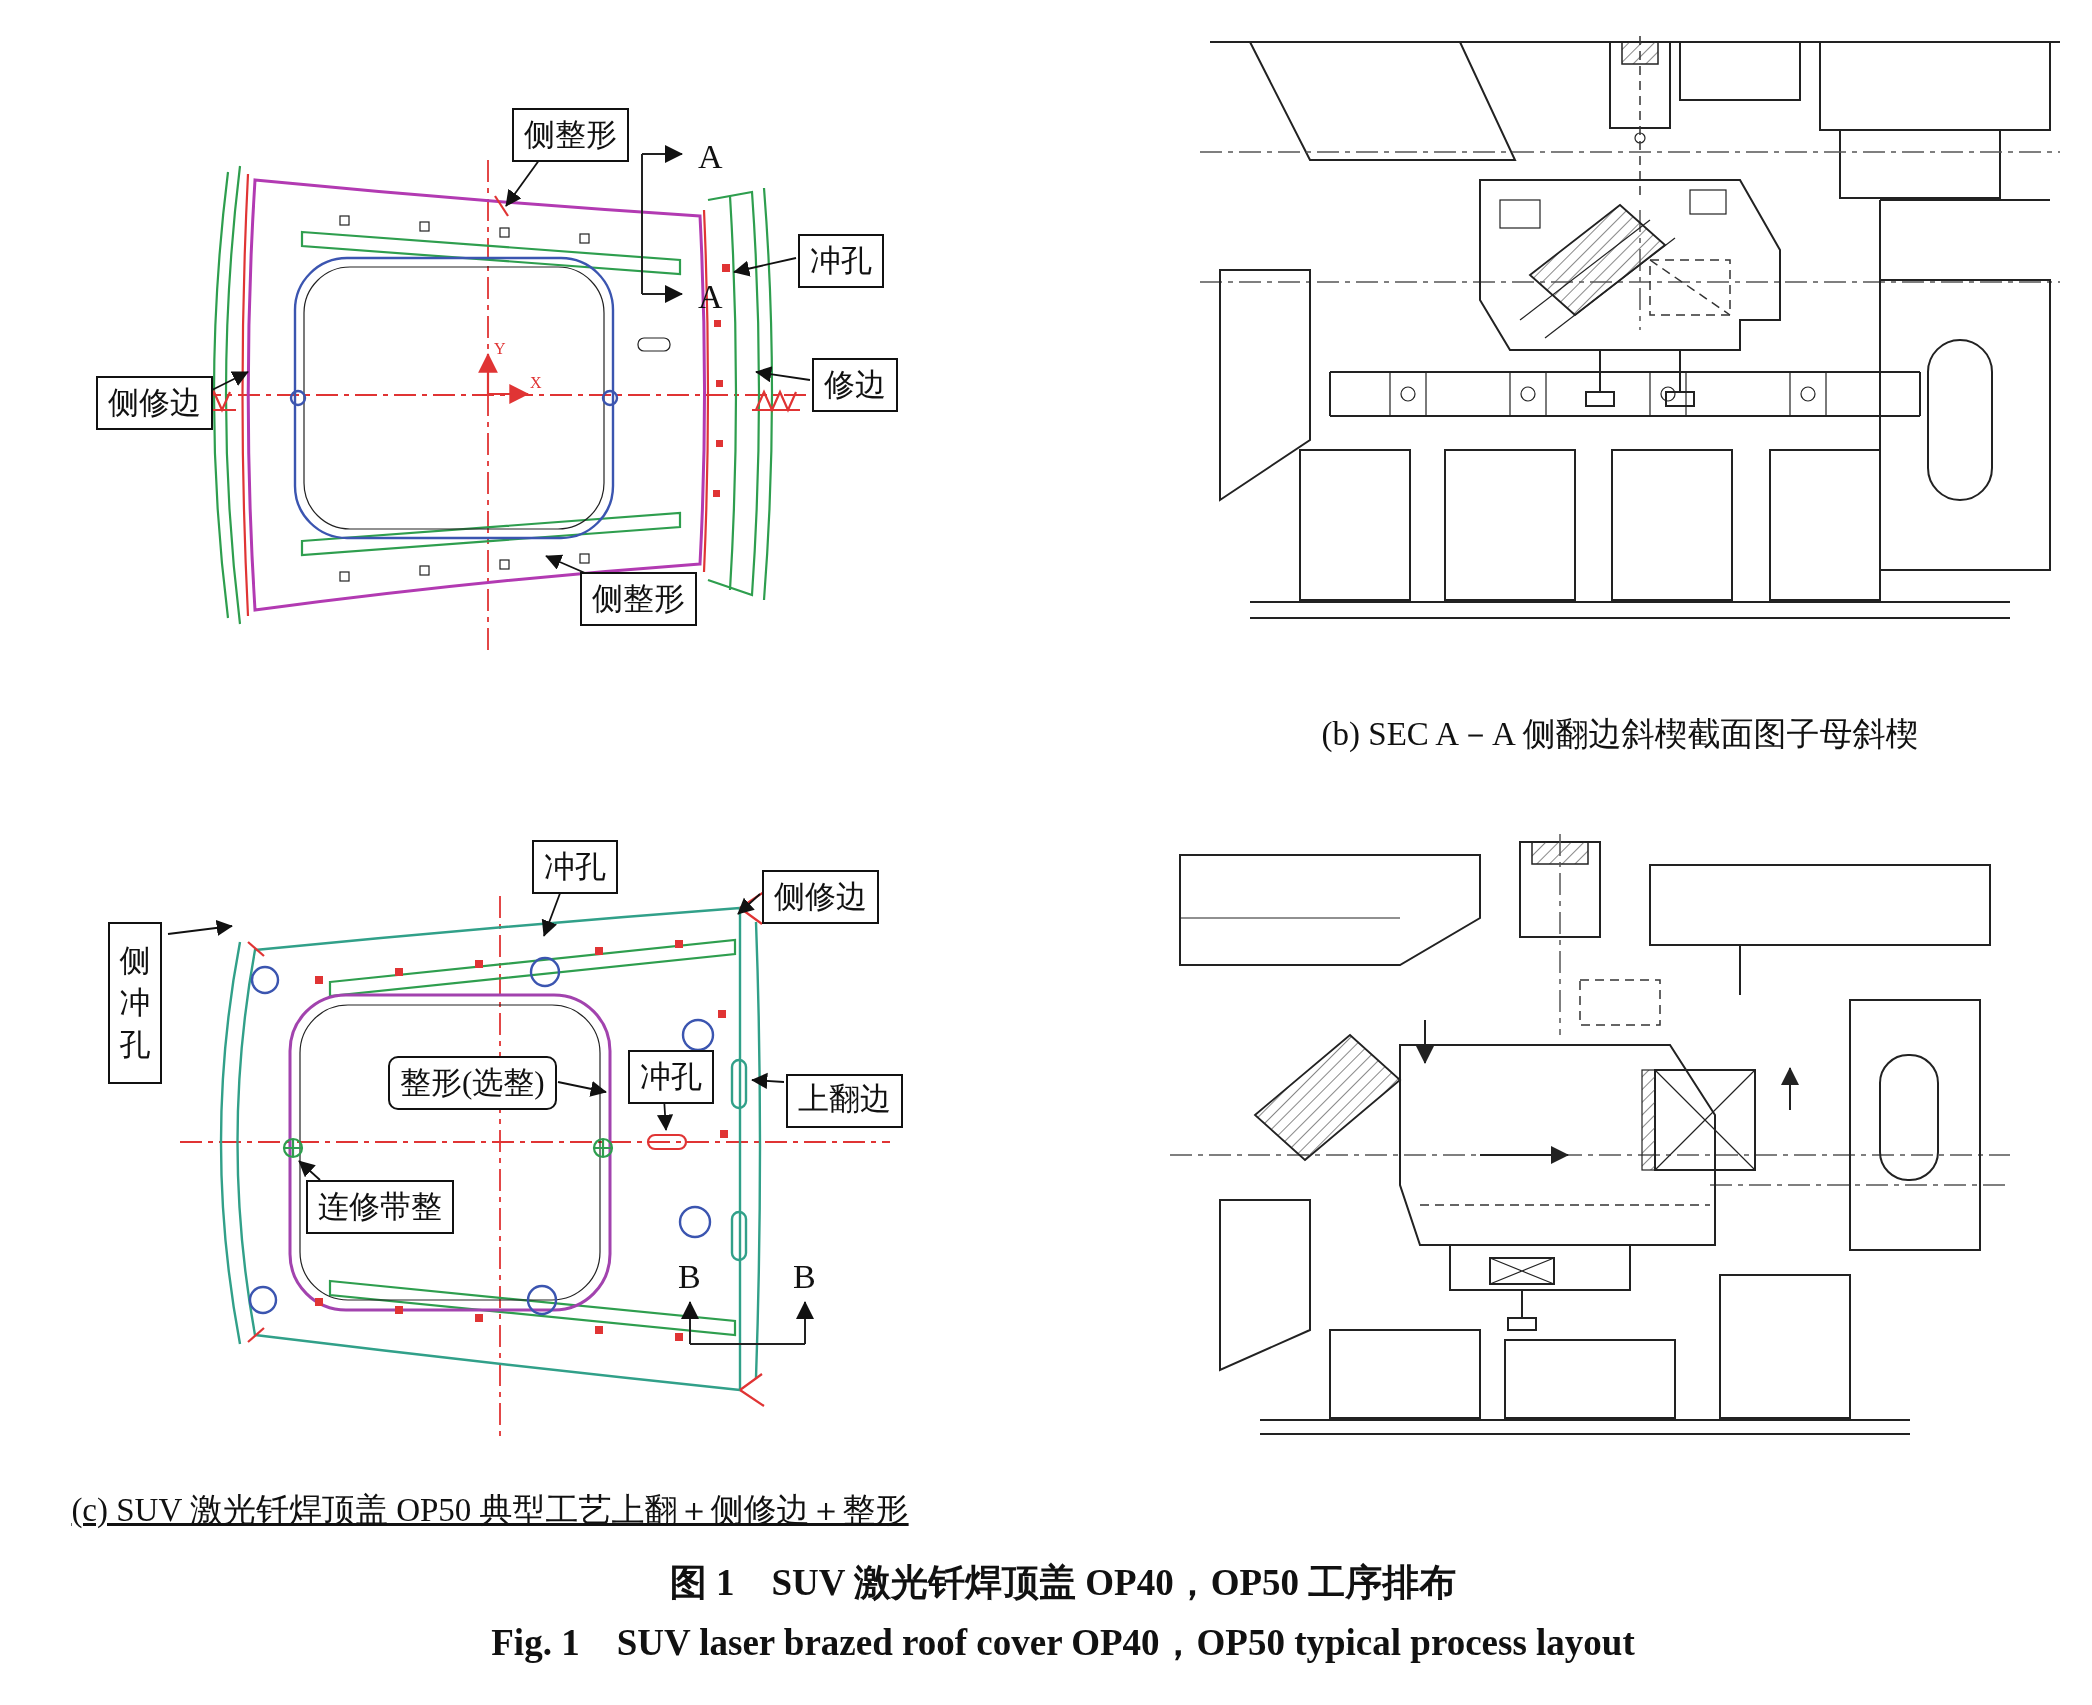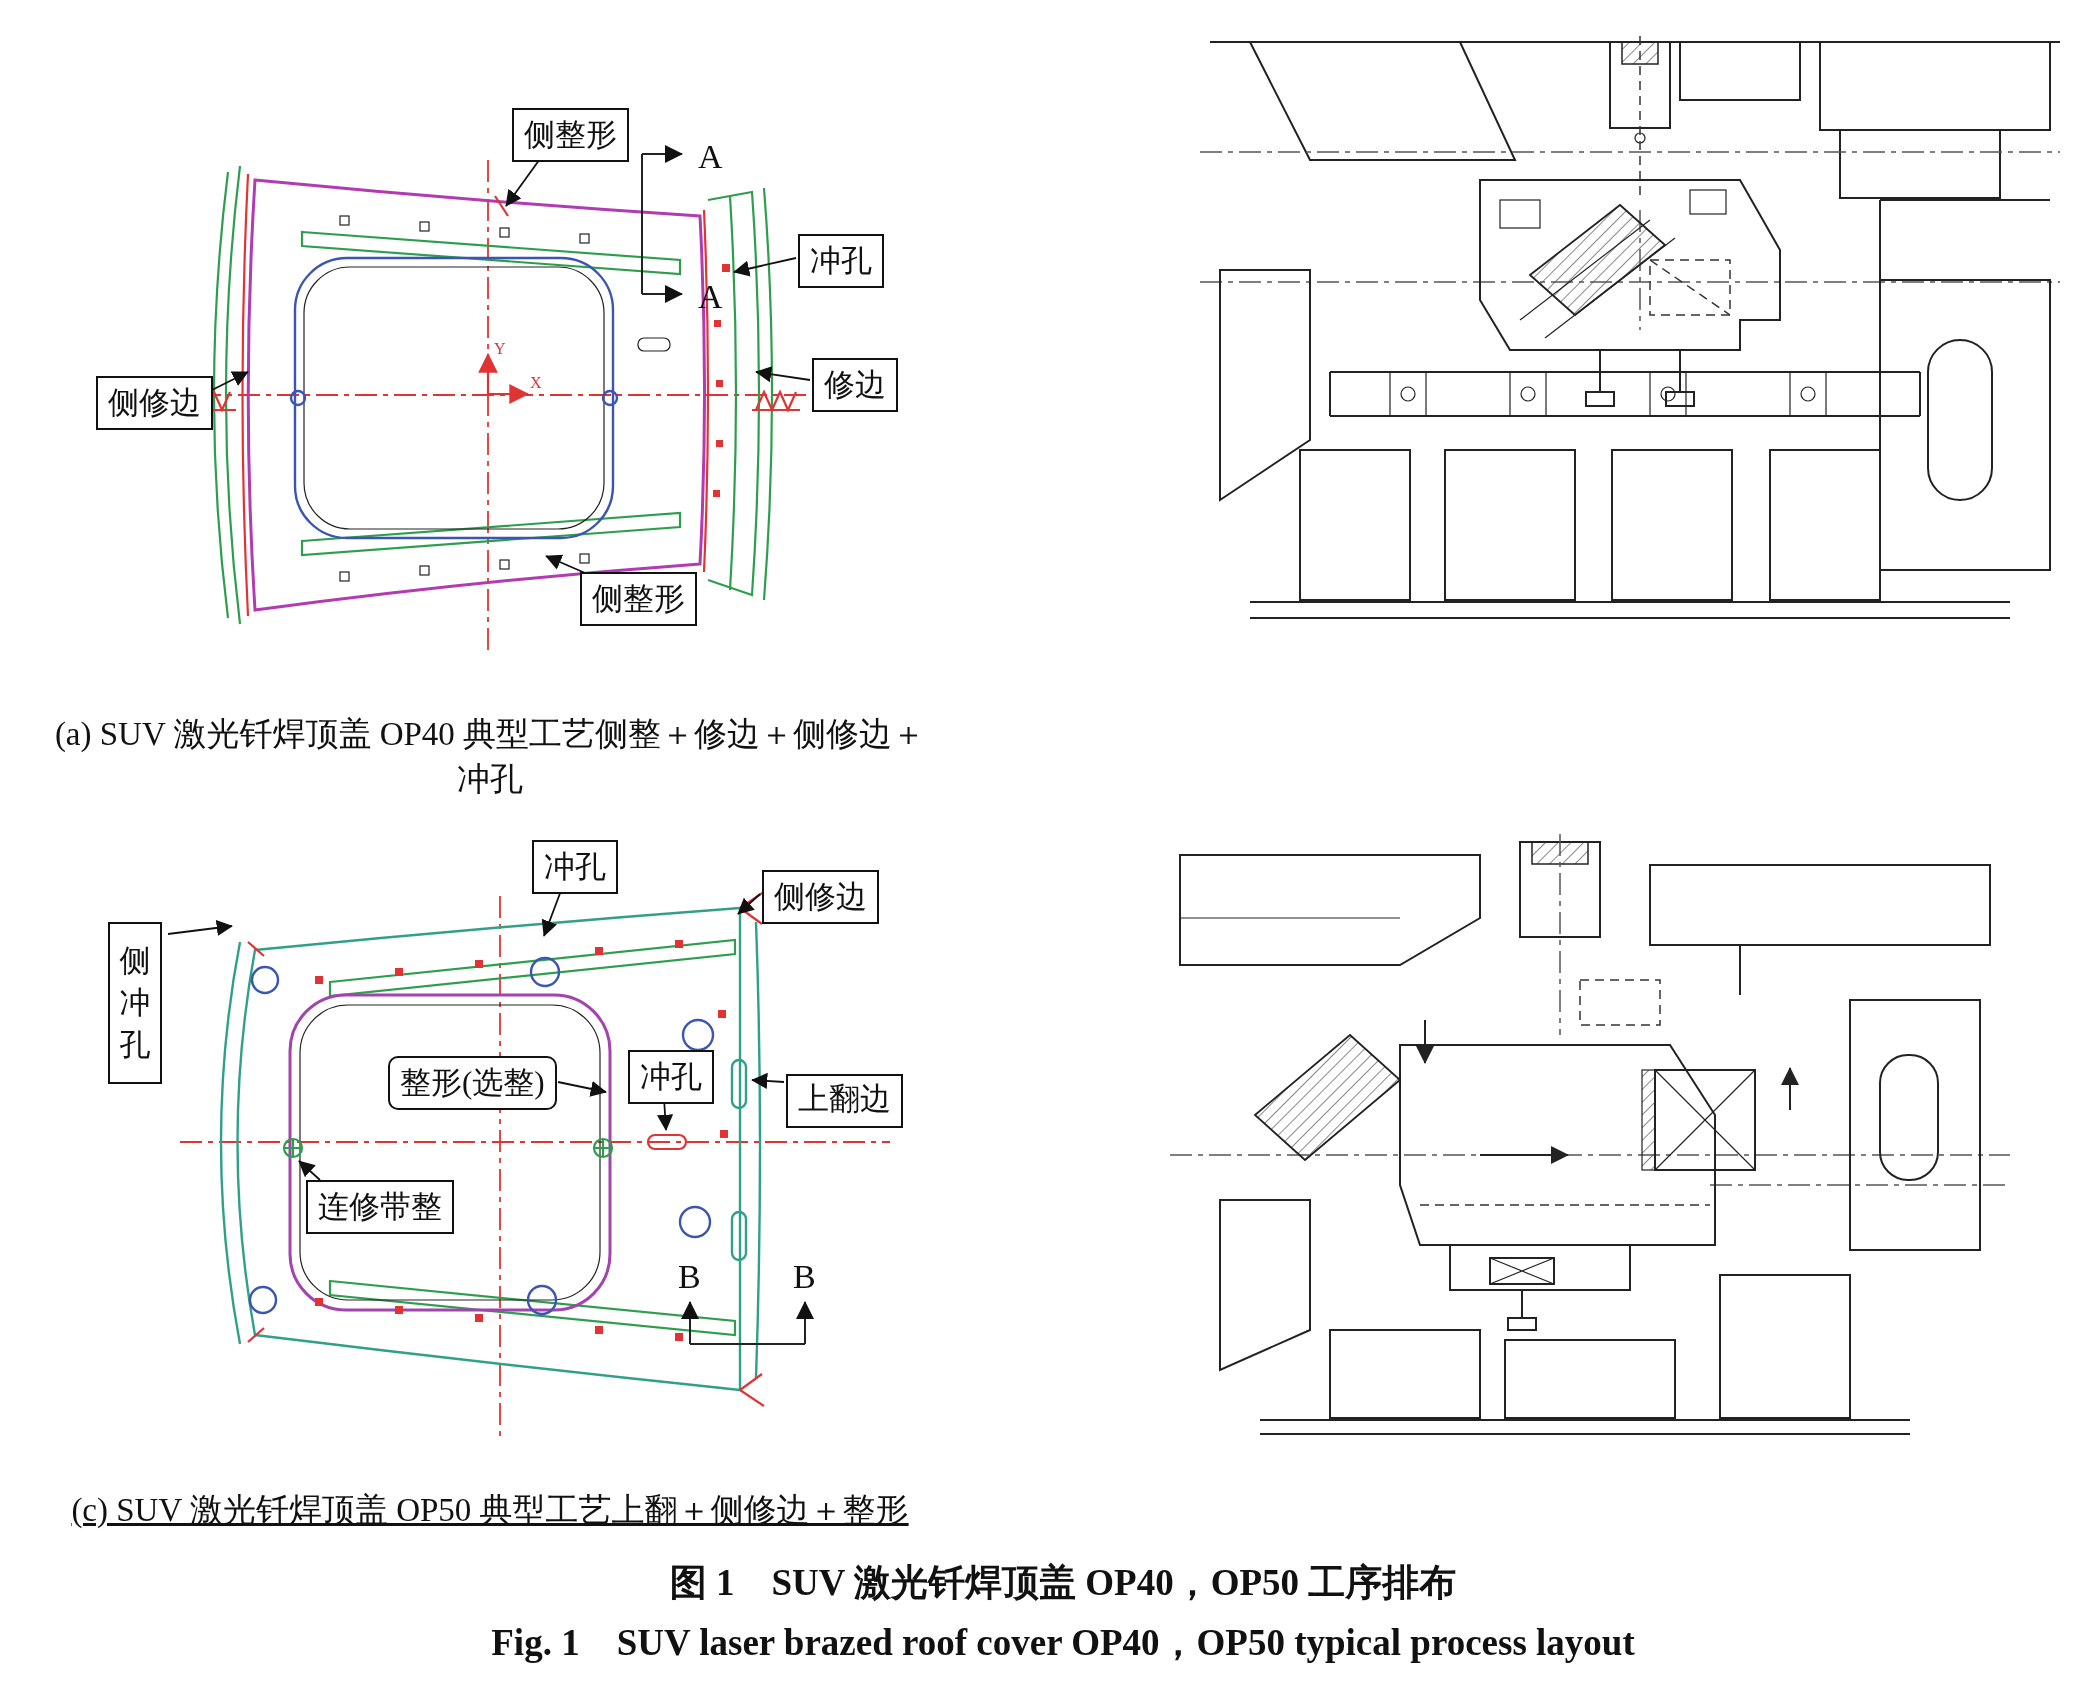--- a/index.html
+++ b/index.html
@@ -127,21 +127,20 @@
       </g>
     </svg>
 
     <div class="lbl" style="left:472px;top:88px;">侧整形</div>
     <div class="lbl" style="left:758px;top:214px;">冲孔</div>
     <div class="lbl" style="left:772px;top:338px;">修边</div>
     <div class="lbl" style="left:56px;top:356px;">侧修边</div>
     <div class="lbl" style="left:540px;top:552px;">侧整形</div>
   </div>
 
-  <div class="cap" style="left:40px;top:712px;width:900px;">(a) SUV 激光钎焊顶盖 OP40 典型工艺侧整＋修边＋侧修边＋冲孔</div>
 
   <div class="panel" style="left:1180px;top:20px;width:900px;height:670px;">
     <svg width="900" height="670" viewBox="0 0 900 670">
       <defs>
         <pattern id="hatch-b" width="9" height="9" patternTransform="rotate(45)" patternUnits="userSpaceOnUse">
           <line x1="0" y1="0" x2="0" y2="9" stroke="#555" stroke-width="1.4"></line>
         </pattern>
       </defs>
 
       <g>
@@ -199,20 +198,21 @@
       </g>
 
       <g>
         <rect class="ln" x="700" y="260" width="170" height="290"></rect>
         <path class="ln" d="M700 180 H 870 M700 180 V 260"></path>
         <rect class="ln" x="748" y="320" width="64" height="160" rx="32"></rect>
       </g>
     </svg>
   </div>
 
+  <div class="cap" style="left:1180px;top:712px;width:880px;">(b) SEC A－A 侧翻边斜楔截面图子母斜楔</div>
 
   <div class="panel" style="left:50px;top:830px;width:880px;height:630px;">
     <svg width="880" height="630" viewBox="0 0 880 630">
       <defs>
         <marker id="arr-c" markerWidth="10" markerHeight="10" refX="8.5" refY="4.5" orient="auto-start-reverse">
           <path d="M0 0 L9 4.5 L0 9 Z" fill="#111"></path>
         </marker>
       </defs>
 
       <g>

